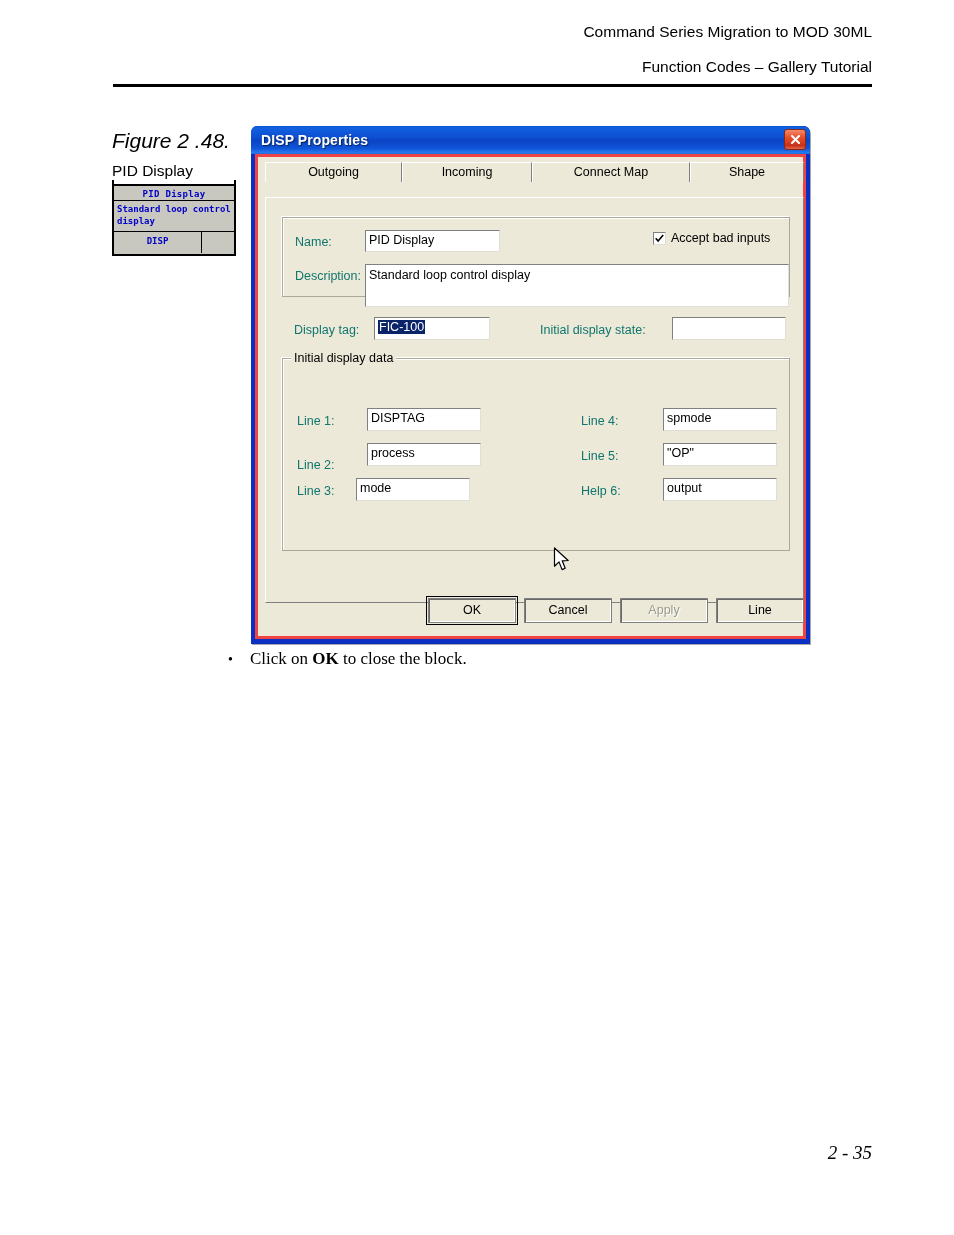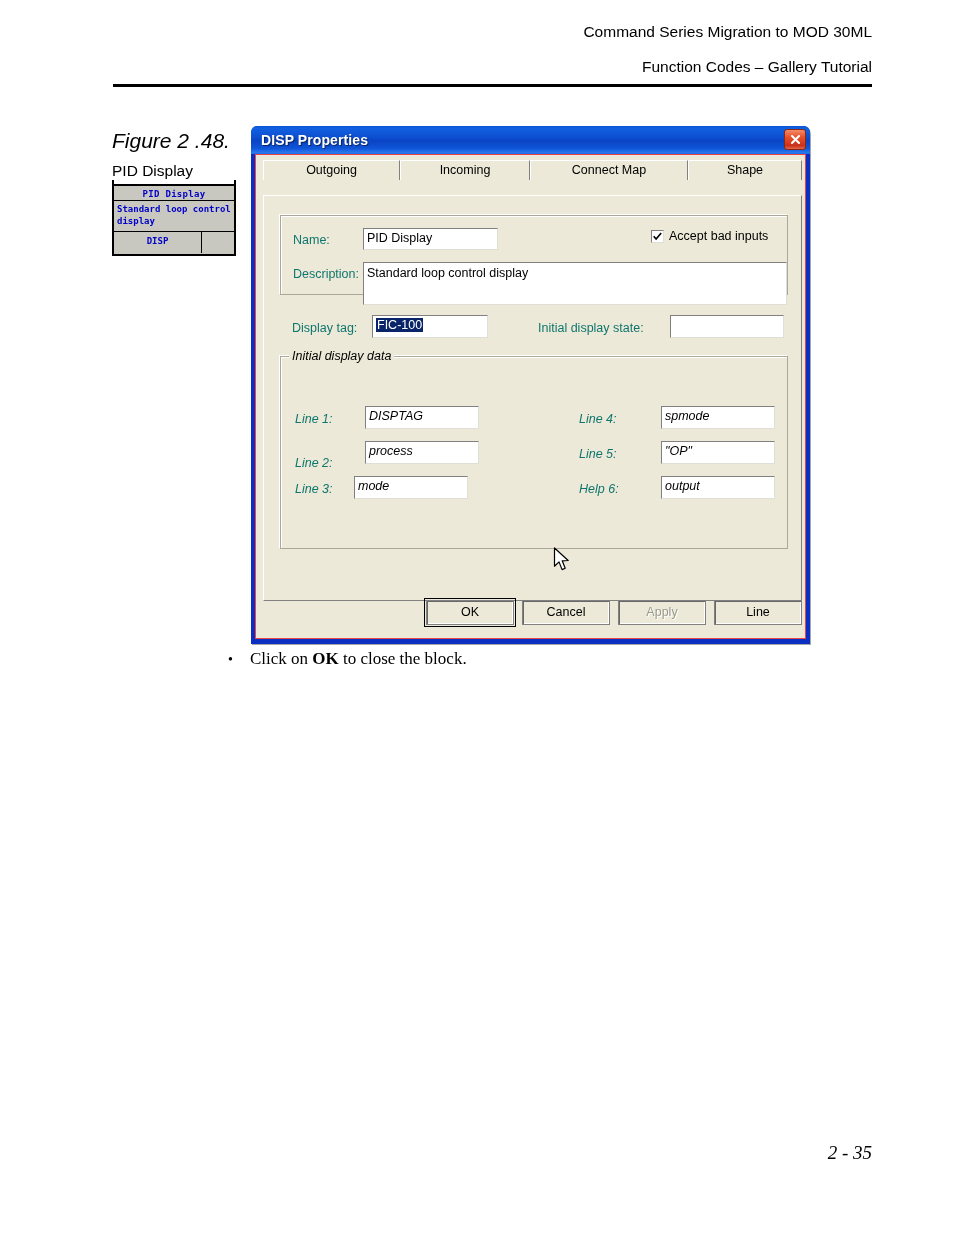--- a/index.html
+++ b/index.html
@@ -167,21 +167,21 @@
   }
   .dlg-close svg { display:block; }
 
   .dlg-body {
     position: absolute;
     left: 4px;
     top: 28px;
     right: 4px;
     bottom: 5px;
     background: #ece9d8;
-    border: 1px solid #ef4444;
+    border: 3px solid #ef4444;
     box-sizing: border-box;
   }
 
   
   .tabstrip {
     position: absolute;
     left: 7px;
     top: 5px;
     width: 539px;
     height: 40px;
@@ -432,21 +432,21 @@
         <div class="lbl" style="left:12px; top:51px;">Description:</div>
         <div class="tbox multiline" style="left:82px; top:46px; width:424px; height:43px;">Standard loop control display</div>
       </div>
 
       <div class="lbl" style="left:28px; top:125px;">Display tag:</div>
       <div class="tbox" style="left:108px; top:119px; width:116px; height:23px;"><span class="sel-text">FIC-100</span></div>
 
       <div class="lbl" style="left:274px; top:125px;">Initial display state:</div>
       <div class="tbox" style="left:406px; top:119px; width:114px; height:23px;"></div>
 
-      <div class="groupbox etched" style="left:16px; top:160px; width:508px; height:193px;font-style:italic;">
+      <div class="groupbox etched" style="left:16px; top:160px; width:508px; height:193px;">
         <div class="gb-legend">Initial display data</div>
 
         <div class="lbl" style="left:14px; top:55px;">Line 1:</div>
         <div class="tbox" style="left:84px; top:49px; width:114px; height:23px;">DISPTAG</div>
 
         <div class="lbl" style="left:14px; top:99px;text-align:center;">Line 2:</div>
         <div class="tbox" style="left:84px; top:84px; width:114px; height:23px;">process</div>
 
         <div class="lbl" style="left:14px; top:125px;">Line 3:</div>
         <div class="tbox" style="left:73px; top:119px; width:114px; height:23px;">mode</div>

